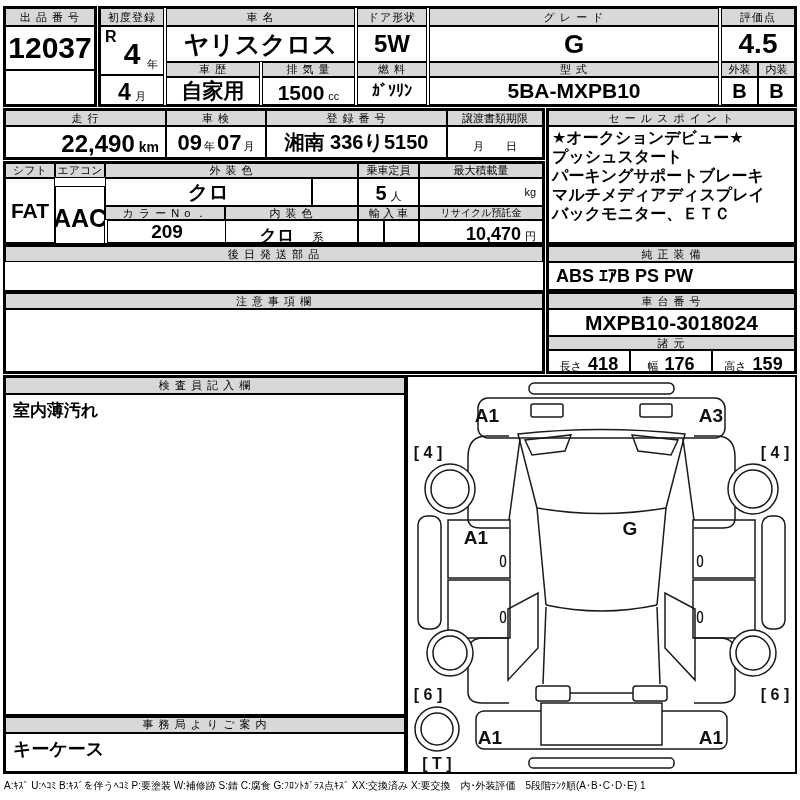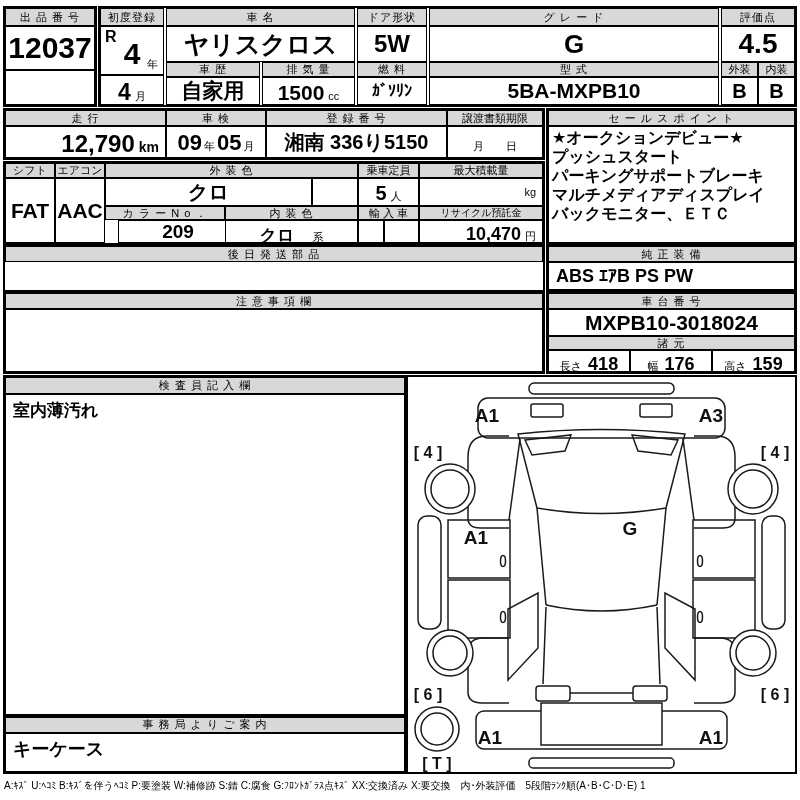--- a/index.html
+++ b/index.html
@@ -64,29 +64,29 @@
 
   <div class="abs hd" style="left:721px;top:8px;width:74px;height:18px">評価点</div>
   <div class="abs cell" style="left:721px;top:26px;width:74px;height:36px;font-size:28px">4.5</div>
   <div class="abs hd" style="left:721px;top:62px;width:37px;height:15px;letter-spacing:0">外装</div>
   <div class="abs hd" style="left:758px;top:62px;width:37px;height:15px;letter-spacing:0">内装</div>
   <div class="abs cell" style="left:721px;top:77px;width:37px;height:28px;font-size:20px">B</div>
   <div class="abs cell" style="left:758px;top:77px;width:37px;height:28px;font-size:20px">B</div>
 
   <div class="abs hd" style="left:5px;top:110px;width:161px;height:16px">走 行</div>
   <div class="abs cell bl" style="left:5px;top:126px;width:161px;height:32px;justify-content:flex-end;padding-right:6px">
-    <span style="font-size:24px">12,790</span>
+    <span style="font-size:24px">22,490</span>
     <span class="unit" style="font-size:14px;font-weight:bold">km</span>
   </div>
 
   <div class="abs hd" style="left:166px;top:110px;width:100px;height:16px">車 検</div>
   <div class="abs cell bl" style="left:166px;top:126px;width:100px;height:32px">
     <span style="font-size:22px">09</span>
     <span class="unit" style="margin-left:2px">年</span>
-    <span style="font-size:22px;margin-left:2px">05</span>
+    <span style="font-size:22px;margin-left:2px">07</span>
     <span class="unit" style="margin-left:2px">月</span>
   </div>
 
   <div class="abs hd" style="left:266px;top:110px;width:181px;height:16px">登 録 番 号</div>
   <div class="abs cell" style="left:266px;top:126px;width:181px;height:32px;font-size:20px">湘南 336り5150</div>
 
   <div class="abs hd" style="left:447px;top:110px;width:96px;height:16px;letter-spacing:0">譲渡書類期限</div>
   <div class="abs cell" style="left:447px;top:126px;width:96px;height:32px;align-items:flex-end;padding-bottom:3px;font-size:11px;font-weight:normal">月　　日</div>
 
   <div class="abs hd" style="left:548px;top:110px;width:247px;height:16px">セ ー ル ス ポ イ ン ト</div>
@@ -94,37 +94,37 @@
     <div class="sales-line">★オークションデビュー★</div>
     <div class="sales-line">プッシュスタート</div>
     <div class="sales-line">パーキングサポートブレーキ</div>
     <div class="sales-line">マルチメディアディスプレイ</div>
     <div class="sales-line">バックモニター、ＥＴＣ</div>
   </div>
 
   <div class="abs hd" style="left:5px;top:163px;width:50px;height:15px;letter-spacing:0">シフト</div>
   <div class="abs cell" style="left:5px;top:178px;width:50px;height:65px;font-size:21px">FAT</div>
   <div class="abs hd" style="left:55px;top:163px;width:50px;height:15px;letter-spacing:0">エアコン</div>
-  <div class="abs cell" style="left:55px;top:178px;width:50px;height:65px;font-size:21px">AAC</div>
+  <div class="abs cell" style="left:55px;top:186px;width:50px;height:65px;font-size:25px">AAC</div>
 
   <div class="abs hd" style="left:105px;top:163px;width:253px;height:15px">外 装 色</div>
   <div class="abs cell" style="left:105px;top:178px;width:207px;height:28px;font-size:20px">クロ</div>
   <div class="abs cell" style="left:312px;top:178px;width:46px;height:28px"></div>
 
   <div class="abs hd" style="left:358px;top:163px;width:61px;height:15px;letter-spacing:0">乗車定員</div>
   <div class="abs cell bl" style="left:358px;top:178px;width:61px;height:28px">
     <span style="font-size:20px">5</span>
     <span class="unit">人</span>
   </div>
 
   <div class="abs hd" style="left:419px;top:163px;width:124px;height:15px;letter-spacing:0">最大積載量</div>
   <div class="abs cell" style="left:419px;top:178px;width:124px;height:28px;justify-content:flex-end;padding-right:6px;font-size:11px;font-weight:normal">kg</div>
 
   <div class="abs hd" style="left:105px;top:206px;width:120px;height:14px">カ ラ ー N o ．</div>
-  <div class="abs cell" style="left:118px;top:220px;width:120px;height:23px;font-size:19px">209</div>
+  <div class="abs cell" style="left:107px;top:220px;width:120px;height:23px;font-size:19px">209</div>
 
   <div class="abs hd" style="left:225px;top:206px;width:133px;height:14px">内 装 色</div>
   <div class="abs cell bl" style="left:225px;top:220px;width:133px;height:23px">
     <span style="font-size:17px">クロ</span>
     <span class="unit" style="margin-left:18px">系</span>
   </div>
 
   <div class="abs hd" style="left:358px;top:206px;width:61px;height:14px;letter-spacing:0">輸 入 車</div>
   <div class="abs cell" style="left:358px;top:220px;width:26px;height:23px"></div>
   <div class="abs cell" style="left:384px;top:220px;width:35px;height:23px"></div>

